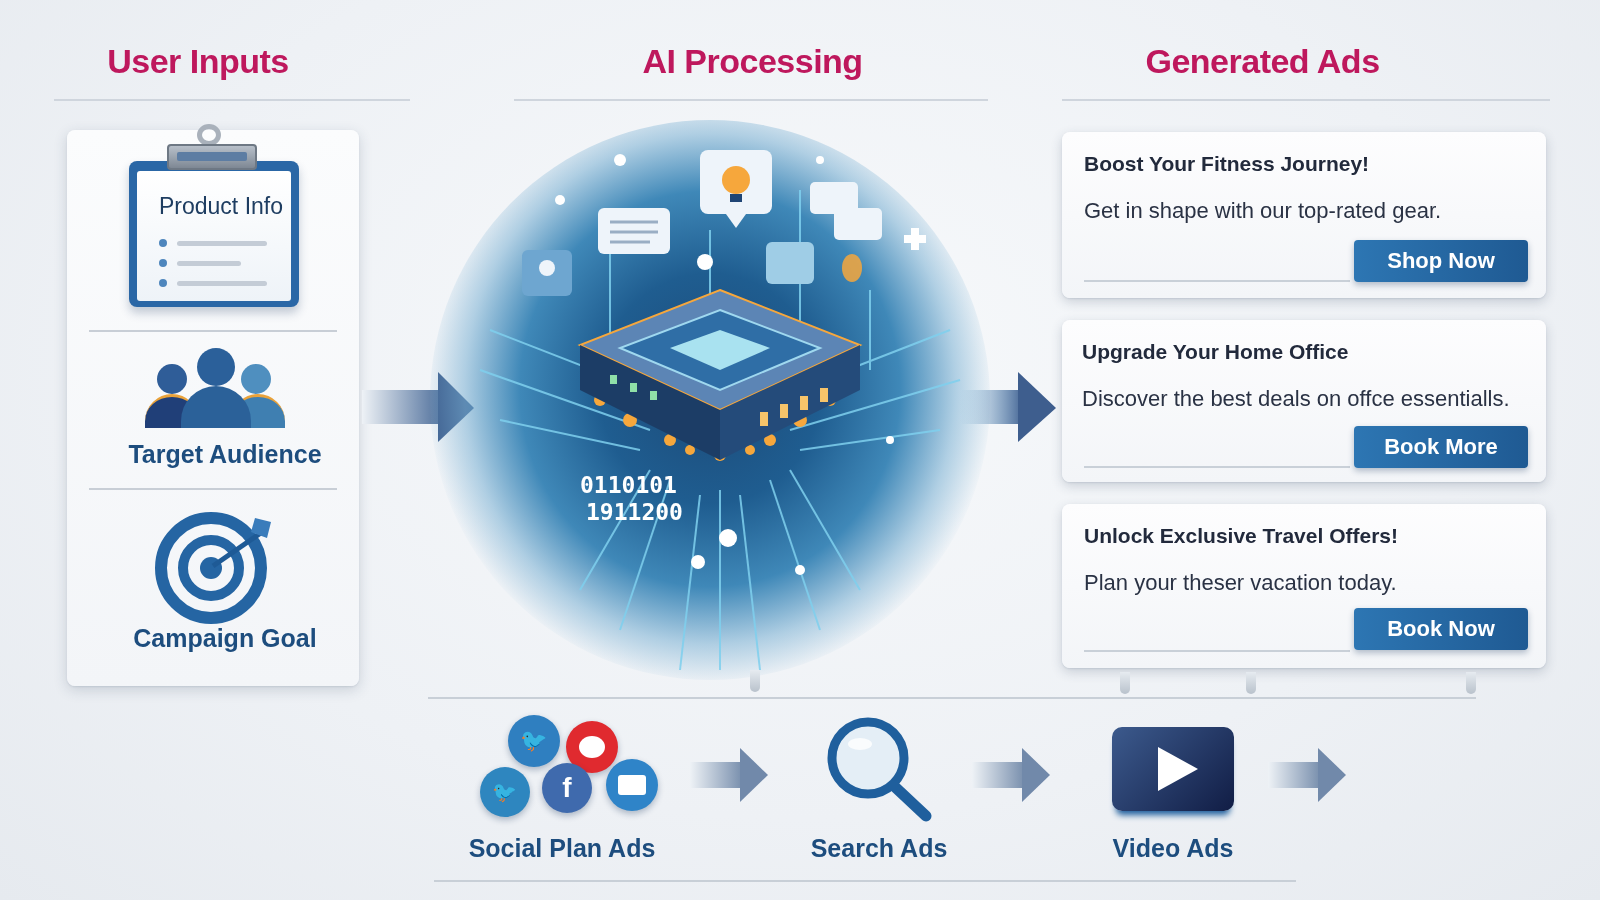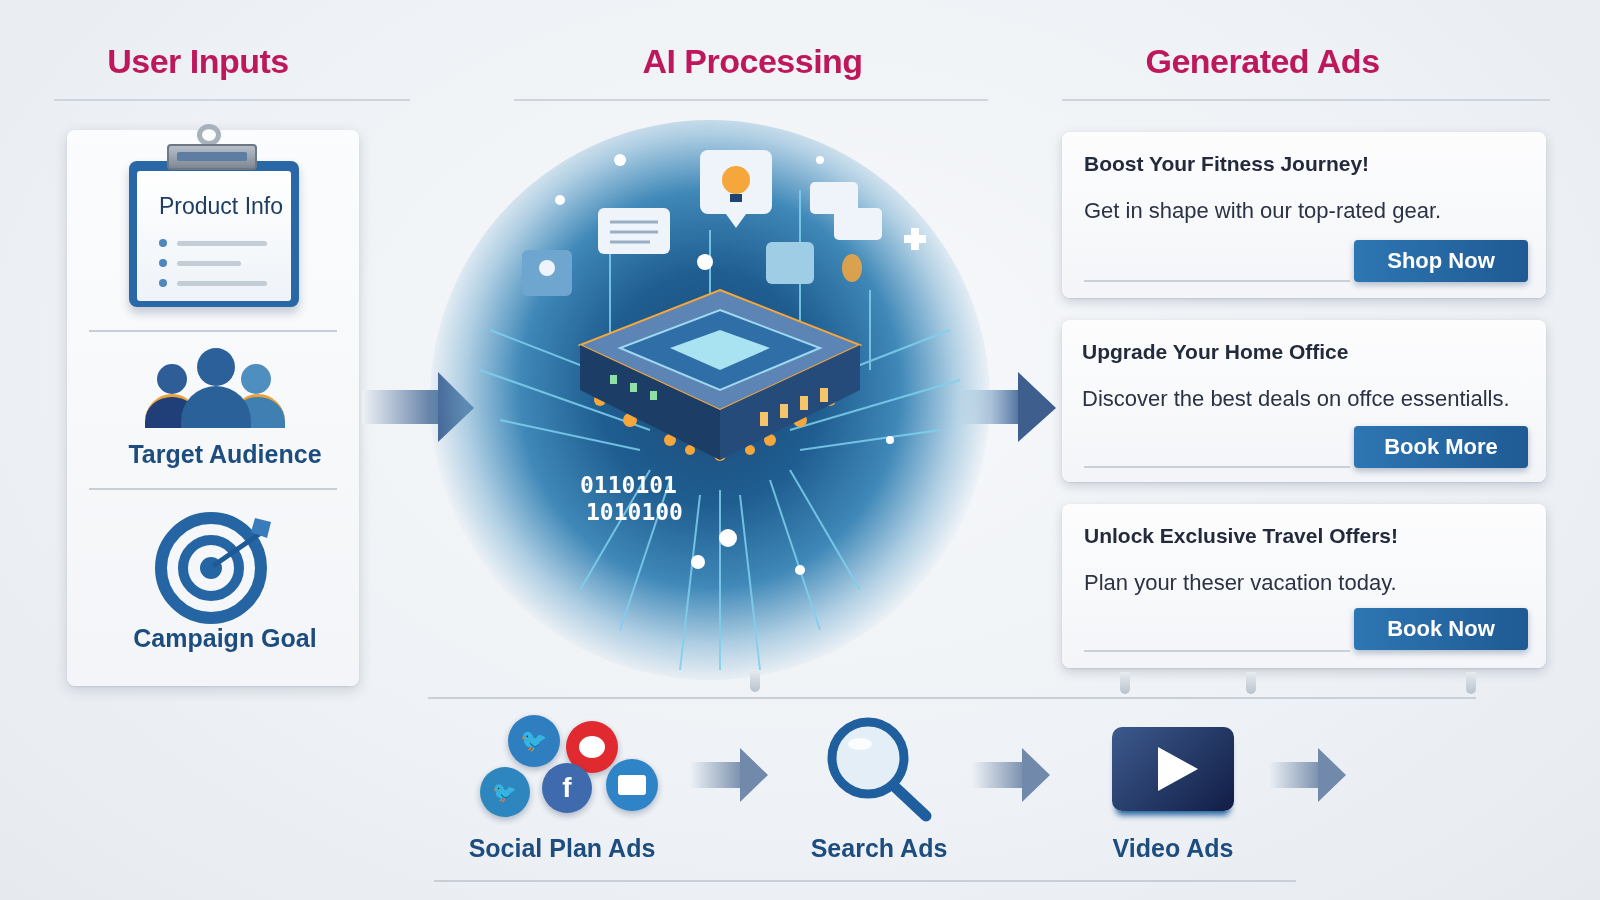--- a/index.html
+++ b/index.html
@@ -243,21 +243,21 @@
   <rect x="364" y="58" width="48" height="32" rx="5" fill="#eef4fa"></rect>
   <rect x="52" y="100" width="50" height="46" rx="6" fill="#6ea6d0"></rect>
   <circle cx="77" cy="118" r="8" fill="#eef4fa"></circle>
   <rect x="296" y="92" width="48" height="42" rx="6" fill="#9fcde6"></rect>
   <rect x="434" y="85" width="22" height="8" fill="#ffffff"></rect>
     <rect x="441" y="78" width="8" height="22" fill="#ffffff"></rect>
   <ellipse cx="382" cy="118" rx="10" ry="14" fill="#f6a73c" opacity="0.85"></ellipse>
 </svg>
 <div style="position:absolute; left:580px; top:472px; font-family:'DejaVu Sans Mono', monospace; font-weight:bold; font-size:23px; color:#ffffff; line-height:27px;">
   <div>0110101</div>
-  <div style="margin-left:6px;">1010100</div>
+  <div style="margin-left:6px;">1911200</div>
 </div>
 
 <svg class="arrow" style="left:960px; top:372px;" width="100" height="72" viewBox="0 0 100 72">
   <defs>
       <linearGradient id="ag2" x1="0" x2="1">
         <stop offset="0" stop-color="#7fb3d6" stop-opacity="0"></stop>
         <stop offset="1" stop-color="#4f6f9c"></stop>
       </linearGradient>
     </defs>
   <rect x="0" y="18" width="60" height="34" fill="url(#ag2)"></rect>

